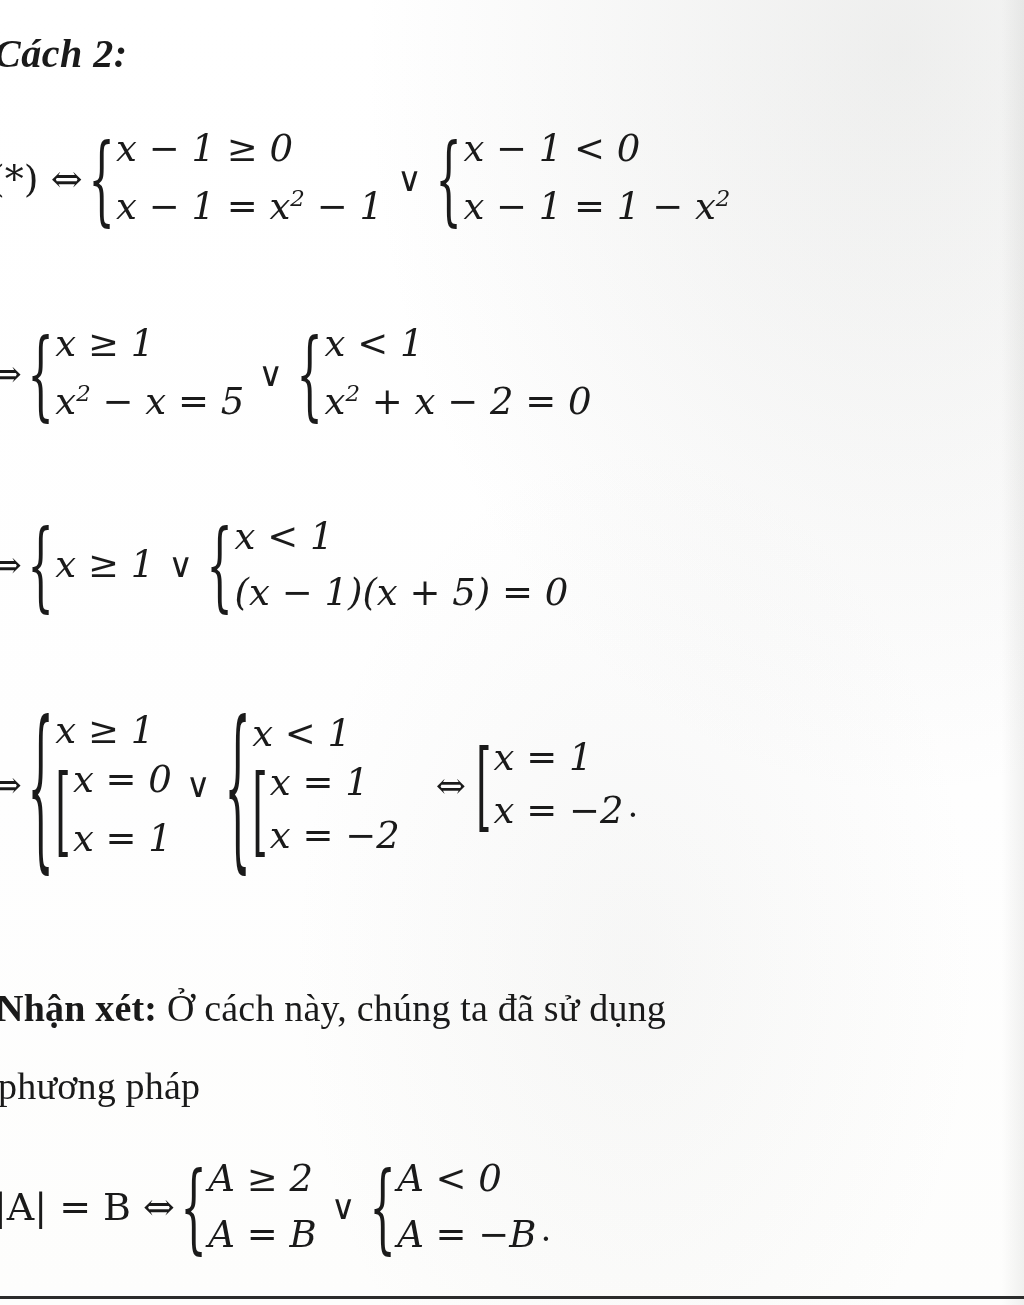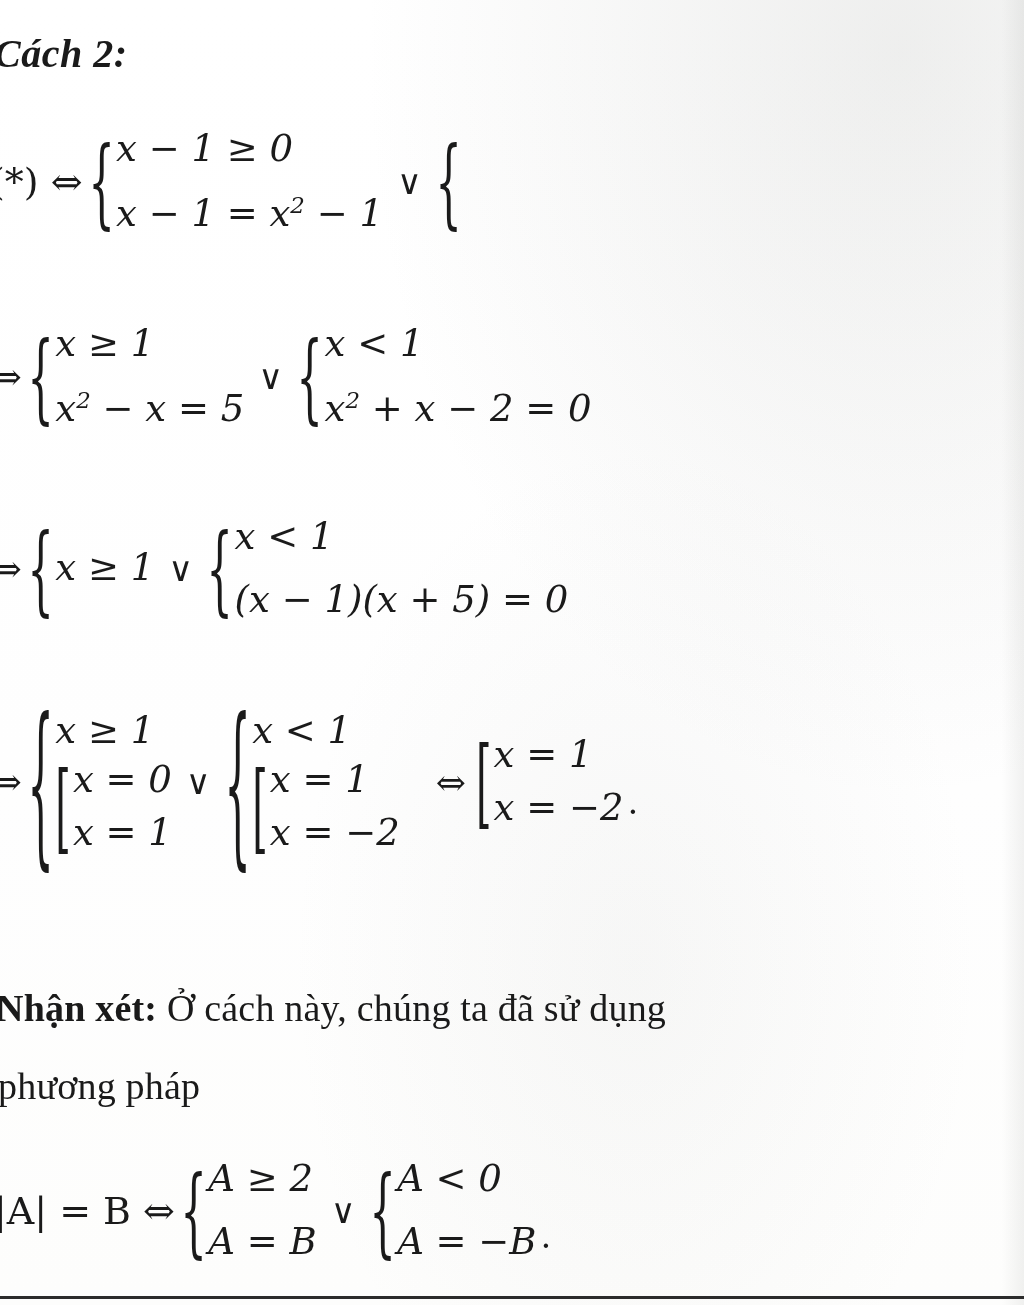--- a/index.html
+++ b/index.html
@@ -72,21 +72,21 @@
     line-height: 1;
     transform: scaleY(2.45) scaleX(1.0);
     transform-origin: center;
     display: inline-block;
     margin-right: 2px;
   }
   .eqs {
     display: flex;
     flex-direction: column;
     justify-content: center;
-    gap: 24px;
+    gap: 17px;
   }
   .eq {
     font-family: "DejaVu Serif", serif;
     font-style: italic;
     font-size: 37px;
     line-height: 1.05;
     white-space: nowrap;
   }
   .vee {
     font-family: "DejaVu Serif", serif;
@@ -157,20 +157,24 @@
 
   <div class="sysrow" style="left:-10px; top:130px;">
     <span class="lead">(*) ⇔</span>
     <span class="brace">{</span>
     <span class="eqs">
       <span class="eq">x − 1 ≥ 0</span>
       <span class="eq"><span>x − 1 = x</span><sup class="exp">2</sup><span> − 1</span></span>
     </span>
     <span class="vee">∨</span>
     <span class="brace">{</span>
+    <span class="eqs">
+      <span class="eq">x − 1 &lt; 0</span>
+      <span class="eq"><span>x − 1 = 1 − x</span><sup class="exp">2</sup><span></span></span>
+    </span>
   </div>
 
   <div class="sysrow" style="left:-10px; top:325px;">
     <span class="lead">⇔</span>
     <span class="brace">{</span>
     <span class="eqs">
       <span class="eq">x ≥ 1</span>
       <span class="eq"><span>x</span><sup class="exp">2</sup><span> − x = 5</span></span>
     </span>
     <span class="vee">∨</span>
@@ -196,21 +200,21 @@
   </div>
 
   <div class="sysrow" style="left:-10px; top:712px; align-items:center;">
     <span class="lead">⇔</span>
 
     <span class="brace tall">{</span>
     <span class="eqs" style="gap:10px;">
       <span class="eq">x ≥ 1</span>
       <span style="display:flex; align-items:center;">
         <span class="bracket">[</span>
-        <span class="eqs" style="gap:14px;">
+        <span class="eqs" style="gap:20px;">
           <span class="eq">x = 0</span>
           <span class="eq">x = 1</span>
         </span>
       </span>
     </span>
 
     <span class="vee">∨</span>
 
     <span class="brace tall">{</span>
     <span class="eqs" style="gap:10px;">

